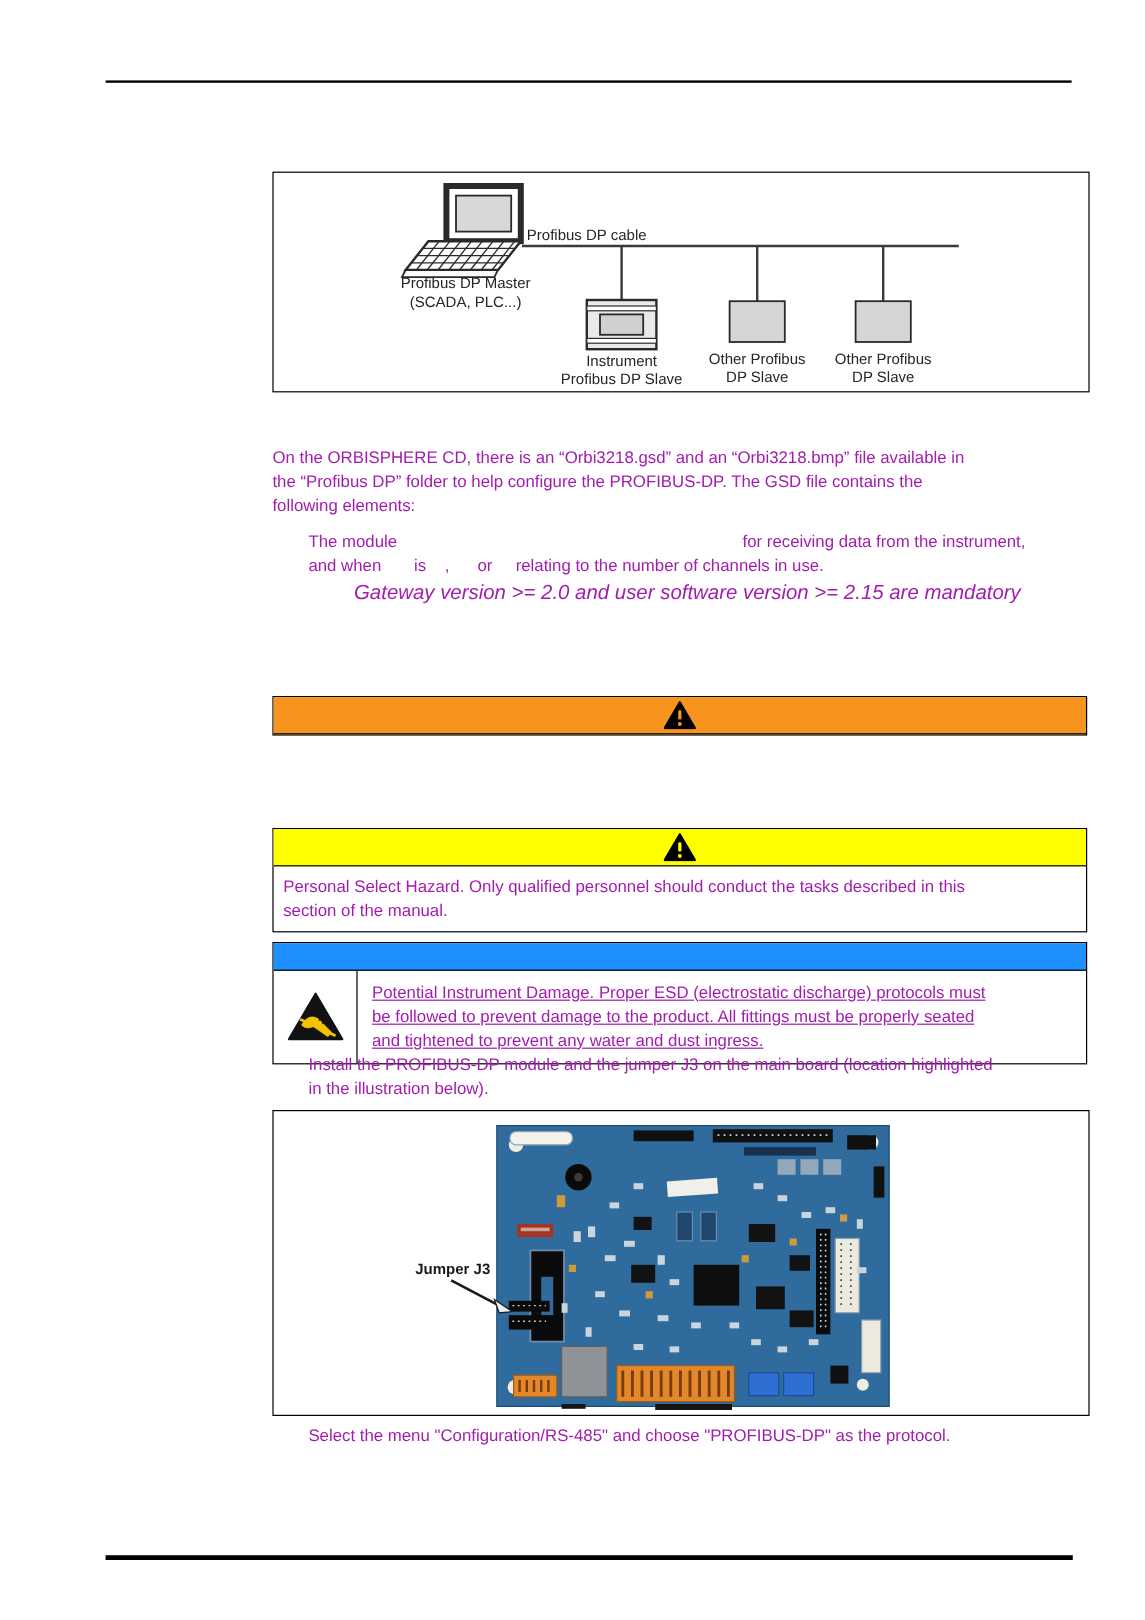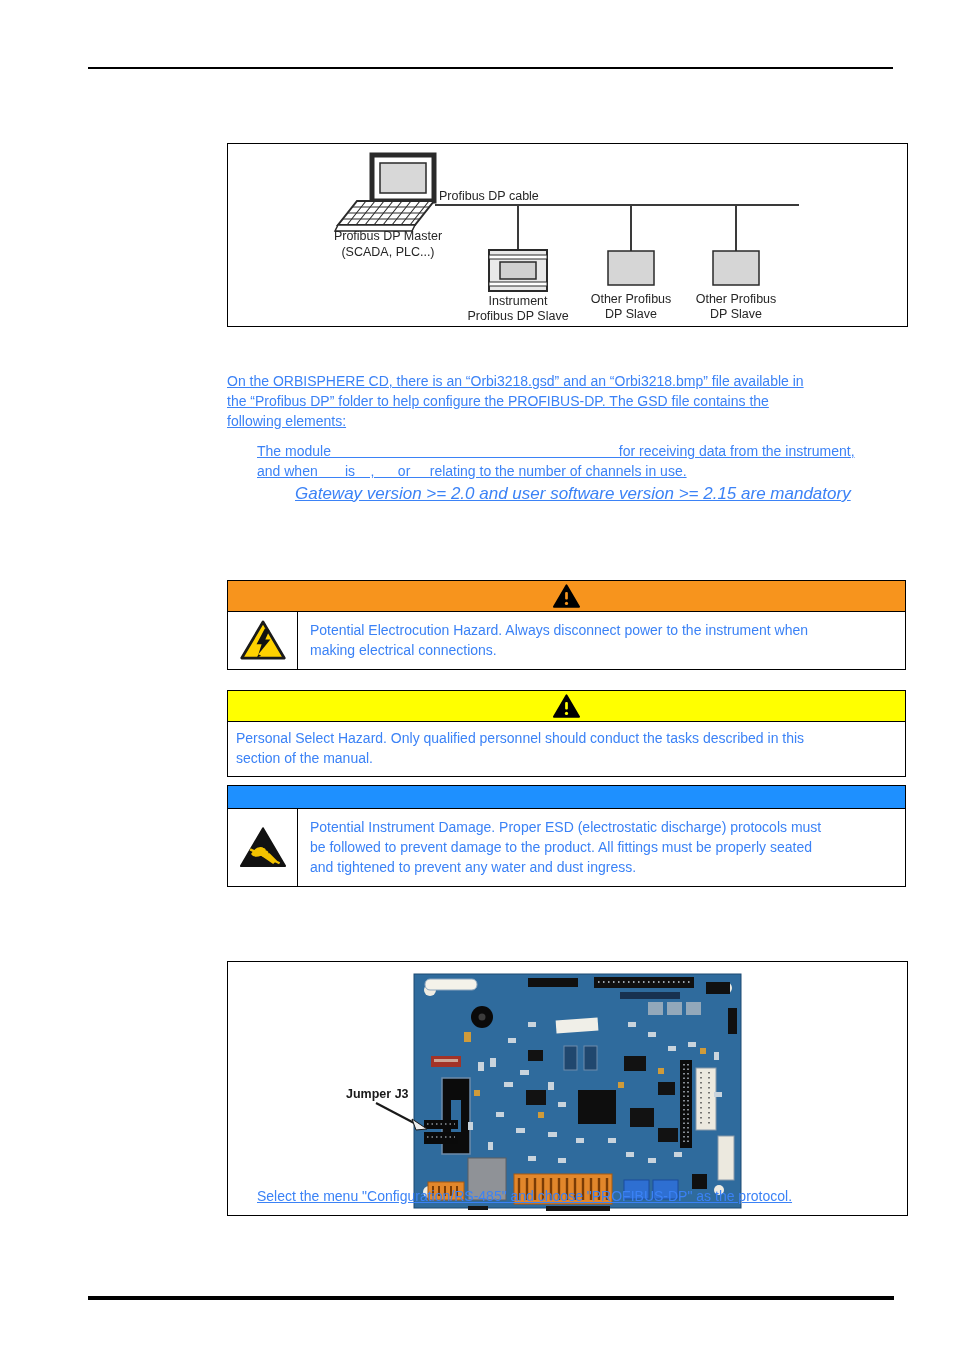--- a/index.html
+++ b/index.html
@@ -1,35 +1,35 @@
 <!DOCTYPE html>
 <html><head>
 <meta charset="utf-8">
 <style>
   html,body{margin:0;padding:0;background:#ffffff;}
   #page{position:relative;width:954px;height:1350px;background:#ffffff;overflow:hidden;
-        font-family:"Liberation Sans", sans-serif;color:#3b82f6;}
+        font-family:"Liberation Sans", sans-serif;color:#a21caf;}
   .rule{position:absolute;background:#000;}
   #rule-top{left:88px;top:67px;width:805px;height:2px;}
   #rule-bottom{left:88px;top:1296px;width:806px;height:4px;}
   .figbox{position:absolute;border:1px solid #000;background:#fff;}
   #fig-network{left:227px;top:143px;width:679px;height:182px;}
-  #fig-board{left:227px;top:925px;width:679px;height:253px;margin-top:36px;}
-  .para{position:absolute;font-size:14px;line-height:20px;white-space:pre-wrap;text-decoration:underline;}
+  #fig-board{left:227px;top:925px;width:679px;height:253px;}
+  .para{position:absolute;font-size:14px;line-height:20px;white-space:pre-wrap;}
   #intro{left:227px;top:371px;width:692px;}
   #b1{left:257px;top:441px;width:662px;}
   #note{left:295px;top:484px;width:620px;font-style:italic;font-size:17px;}
   #b2{left:257px;top:503px;width:662px;}
   #install{left:257px;top:877px;width:662px;}
   #step1{left:257px;top:1186px;width:662px;}
   #step2{left:257px;top:1214px;width:662px;}
   .alert{position:absolute;left:227px;width:679px;border:1px solid #000;background:#fff;box-sizing:border-box;}
   #alert-electro{top:580px;}
   #alert-injury{top:690px;}
-  #alert-esd{top:785px;}
+  #alert-esd{top:785px;text-decoration:underline;}
   .alert-header{border-bottom:1px solid #000;display:flex;align-items:center;justify-content:center;}
   #alert-electro .alert-header{height:30px;background:#F7941D;}
   #alert-injury .alert-header{height:30px;background:#FFFF00;}
   #alert-esd .alert-header{height:22px;background:#1E90FF;}
   .alert-body{display:flex;align-items:stretch;}
   .icon-cell{width:69px;flex:0 0 69px;border-right:1px solid #000;display:flex;align-items:center;justify-content:center;}
   .alert-text{padding:8px 10px 9px 12px;font-size:14px;line-height:20px;white-space:pre-wrap;}
   #alert-injury .alert-text{padding:6px 8px 8px 8px;}
   svg text{font-family:"Liberation Sans", sans-serif;}
 </style>
@@ -84,31 +84,20 @@
 and when       is    ,      or     relating to the number of channels in use.</div>
   <div id="note" class="para">Gateway version &gt;= 2.0 and user software version &gt;= 2.15 are mandatory</div>
 
   <div id="alert-electro" class="alert">
     <div class="alert-header">
       <svg width="27" height="24" viewBox="0 0 30 26">
         <path d="M15 1 L29 25 L1 25 Z" fill="#000" stroke="#000" stroke-width="2" stroke-linejoin="round"></path>
         <rect x="13.5" y="8.5" width="3" height="8.5" rx="1.2" fill="#F7941D"></rect>
         <circle cx="15" cy="21.2" r="1.8" fill="#F7941D"></circle>
       </svg>
-    </div>
-    <div class="alert-body">
-      <div class="icon-cell">
-        <svg width="48" height="43" viewBox="0 0 52 46">
-          <path d="M26 3 L49 42 L3 42 Z" fill="#FFD200" stroke="#1a1a1a" stroke-width="3" stroke-linejoin="round"></path>
-          <path d="M28 10 L19 27 L24.5 27 L21 38 L34 22 L28.5 22 L33 12 Z" fill="#111"></path>
-          <path d="M21 38 L19.5 41.5 L24 39.5 Z" fill="#111"></path>
-        </svg>
-      </div>
-      <div class="alert-text">Potential Electrocution Hazard. Always disconnect power to the instrument when
-making electrical connections.</div>
     </div>
   </div>
 
   <div id="alert-injury" class="alert">
     <div class="alert-header">
       <svg width="27" height="24" viewBox="0 0 30 26">
         <path d="M15 1 L29 25 L1 25 Z" fill="#000" stroke="#000" stroke-width="2" stroke-linejoin="round"></path>
         <rect x="13.5" y="8.5" width="3" height="8.5" rx="1.2" fill="#FFFF00"></rect>
         <circle cx="15" cy="21.2" r="1.8" fill="#FFFF00"></circle>
       </svg>
@@ -129,20 +118,22 @@
           <path d="M12 25 L44 40" stroke="#F2C200" stroke-width="2.5"></path>
           <path d="M26 23 l4 -3 M29 26 l4 -3 M32 29 l4 -3" stroke="#121212" stroke-width="1.4"></path>
         </svg>
       </div>
       <div class="alert-text">Potential Instrument Damage. Proper ESD (electrostatic discharge) protocols must
 be followed to prevent damage to the product. All fittings must be properly seated
 and tightened to prevent any water and dust ingress.</div>
     </div>
   </div>
 
+  <div id="install" class="para">Install the PROFIBUS-DP module and the jumper J3 on the main board (location highlighted
+in the illustration below).</div>
 
   <div id="fig-board" class="figbox">
     <svg width="679" height="253" viewBox="0 0 679 253">
       <g>
         <rect x="186" y="12" width="327" height="234" fill="#2F6B9D" stroke="#1d4a73" stroke-width="1"></rect>
         <circle cx="202" cy="28" r="6" fill="#efece2"></circle>
           <circle cx="498" cy="26" r="6" fill="#efece2"></circle>
         <circle cx="201" cy="230" r="6" fill="#efece2"></circle>
           <circle cx="491" cy="228" r="5" fill="#efece2"></circle>
         <rect x="197" y="17" width="52" height="11" rx="5" fill="#f4f2ea" stroke="#8aa4bd"></rect>

